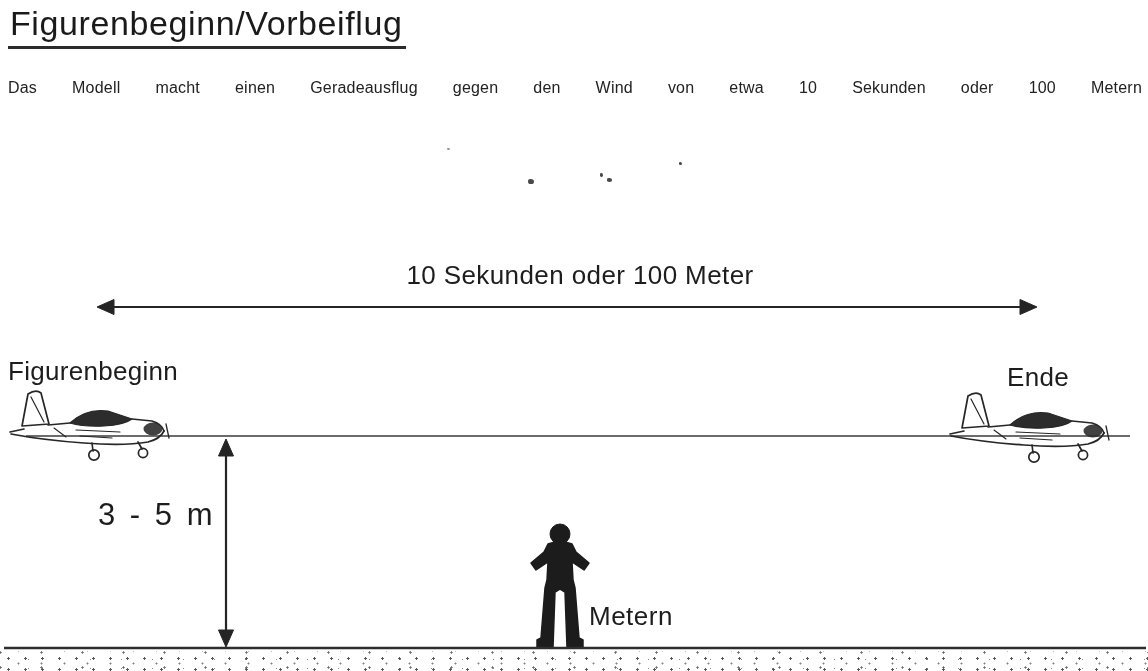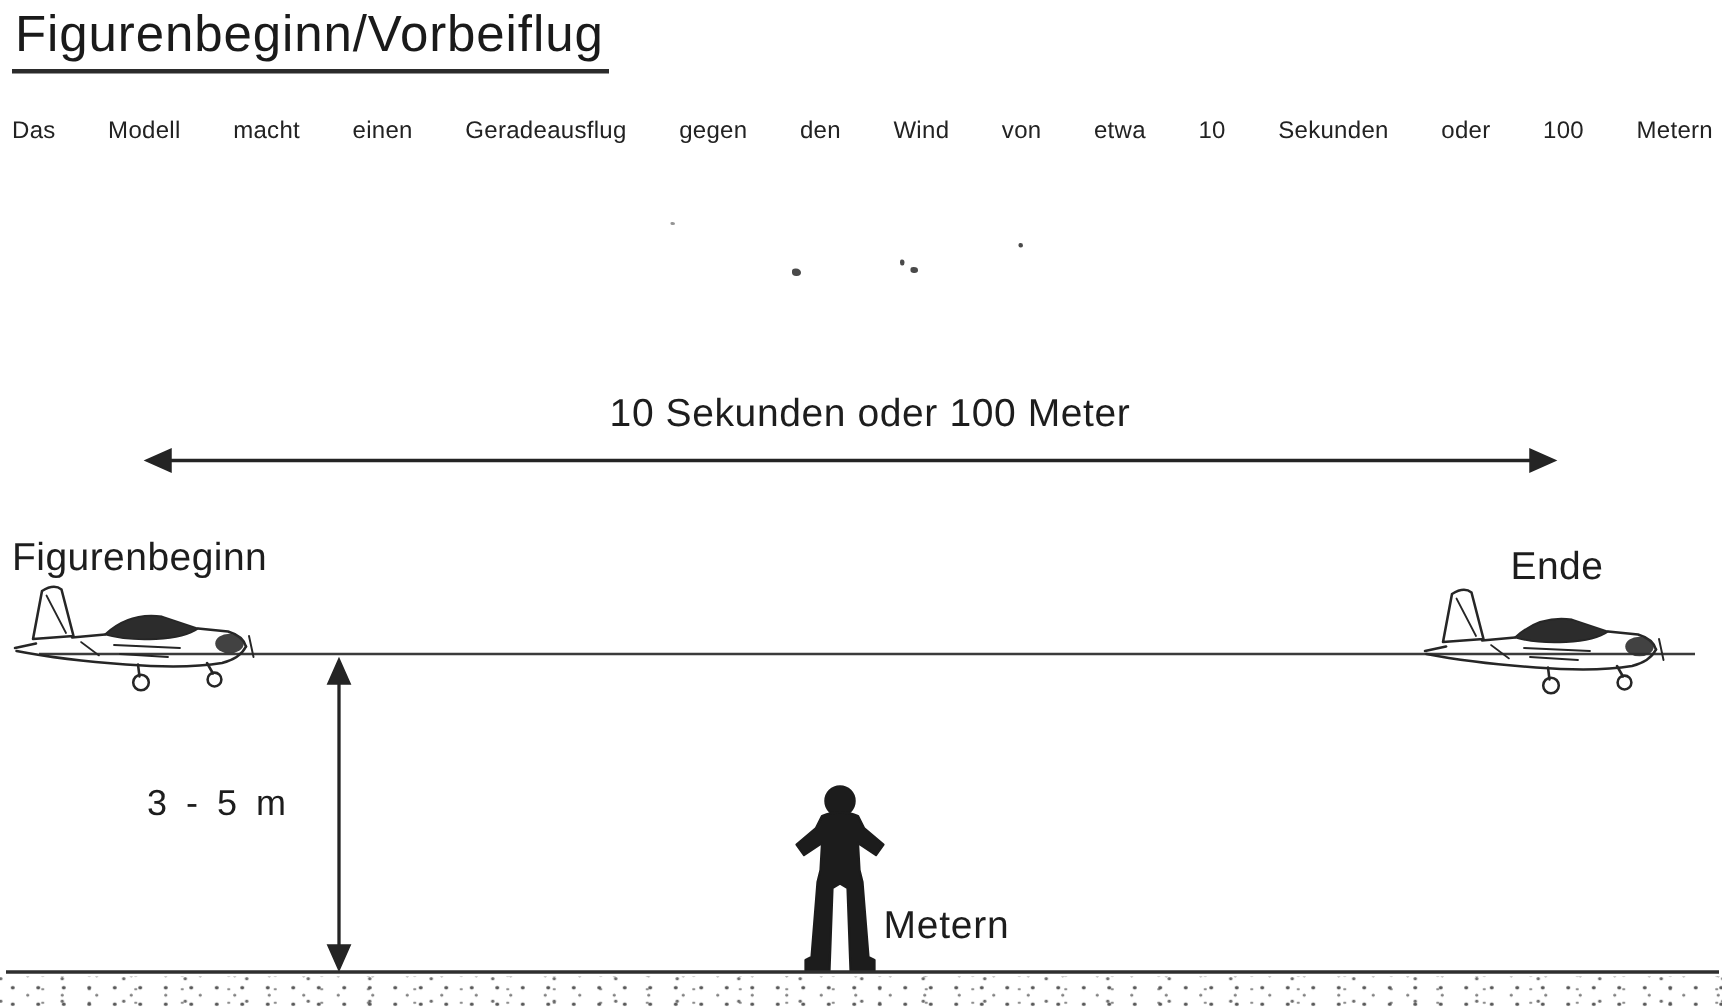--- a/index.html
+++ b/index.html
@@ -42,21 +42,21 @@
     text-align:justify;
     white-space:nowrap;
   }
   .pline.just{text-align-last:justify;}
 
   
   .lbl{color:#1d1d1d;white-space:nowrap;}
   .distance-label{left:0;top:260px;width:1160px;text-align:center;font-size:26px;letter-spacing:.4px;}
   .start-label{left:8px;top:356px;font-size:26px;letter-spacing:.3px;}
   .end-label{left:1007px;top:362px;font-size:26px;letter-spacing:.3px;}
-  .height-label{left:98px;top:522px;font-size:24px;letter-spacing:3px;}
+  .height-label{left:98px;top:497px;font-size:31px;letter-spacing:3px;}
   .pilot-label{left:589px;top:601px;font-size:26px;letter-spacing:.5px;}
 
   
   svg.diagram{left:0;top:0;width:1148px;height:671px;}
 
   
   .ground-stipple{
     left:0;top:651px;width:1148px;height:20px;
     opacity:.8;
     background-image:

